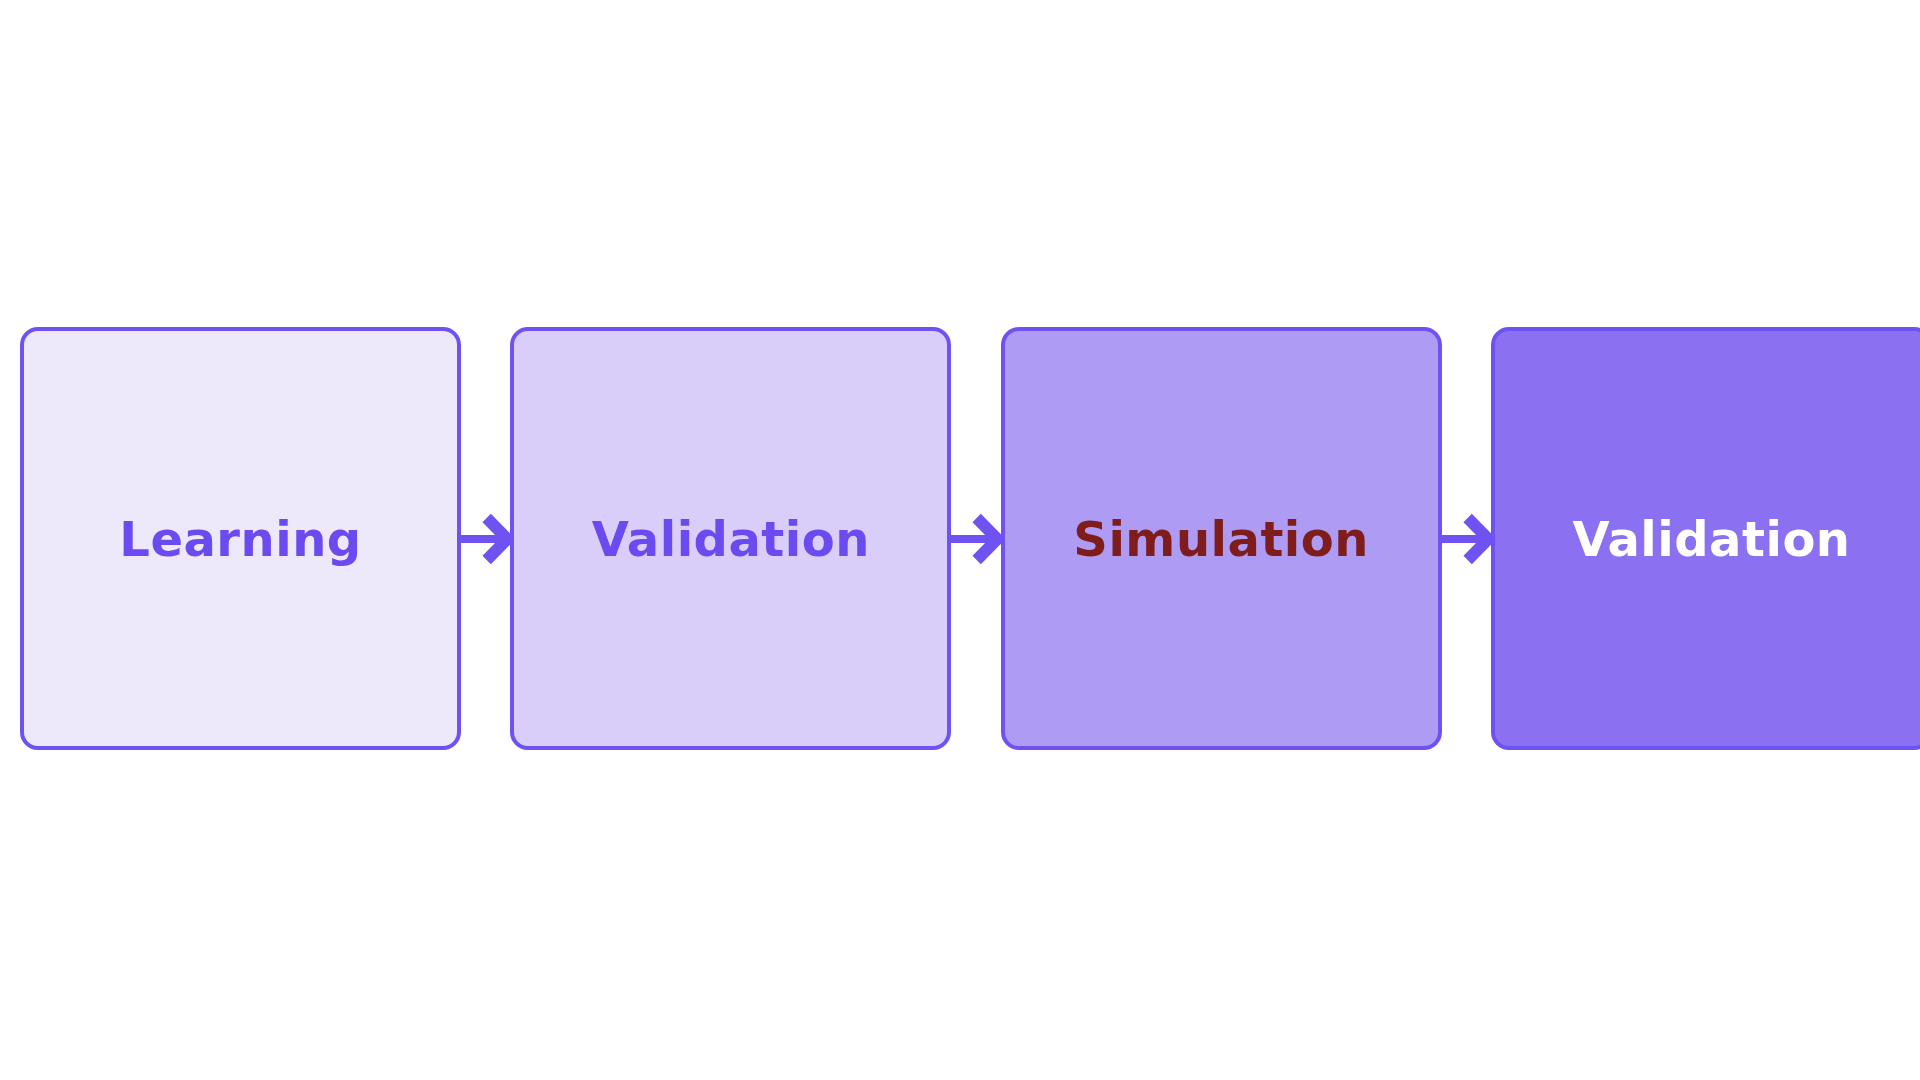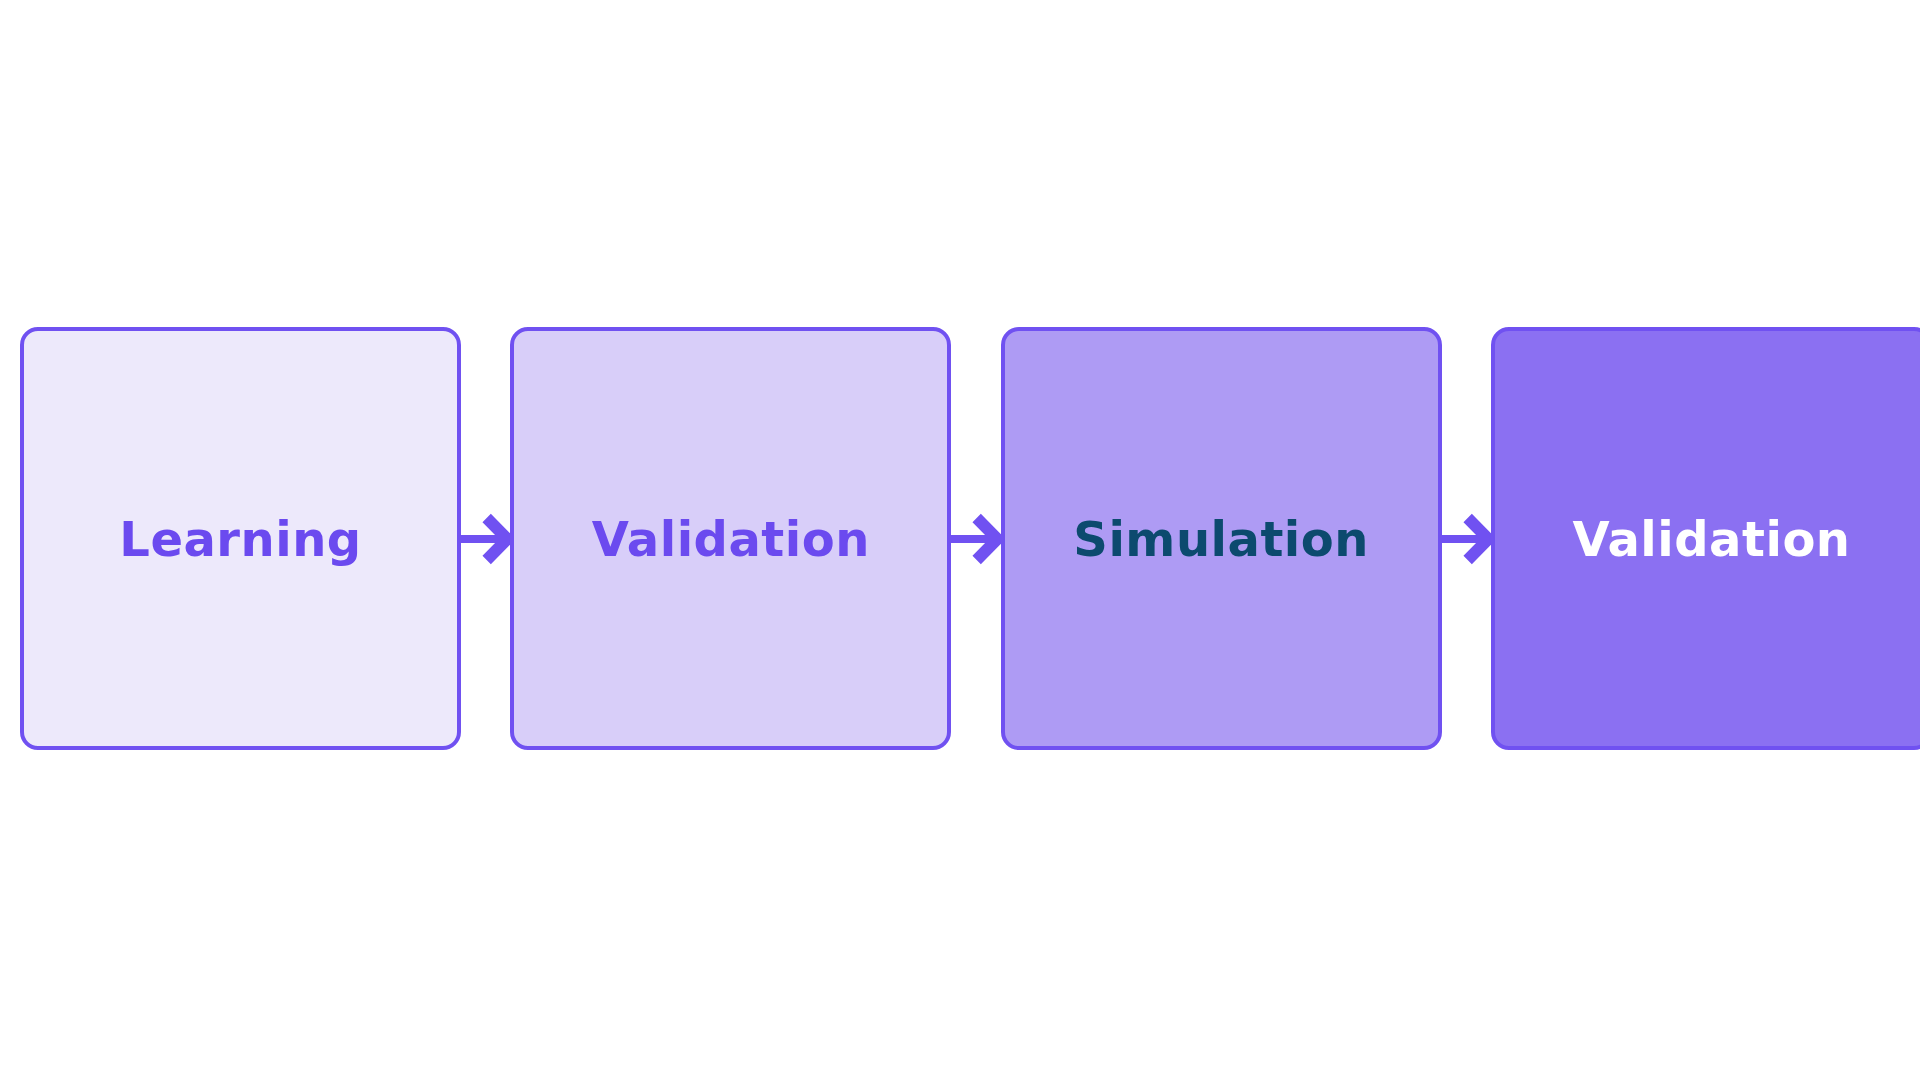--- a/index.html
+++ b/index.html
@@ -69,21 +69,21 @@
   </div>
 
   <div class="arrow">
     <svg viewBox="0 0 50 64" preserveAspectRatio="none" aria-hidden="true">
       <line x1="0" y1="32" x2="48" y2="32" stroke="currentColor" stroke-width="8"></line>
       <polyline points="26,11 47,32 26,53" fill="none" stroke="currentColor" stroke-width="12" stroke-linecap="butt" stroke-linejoin="miter"></polyline>
     </svg>
   </div>
 
   <div class="step" style="background-color: rgb(174, 155, 244);">
-    <span class="step-label" style="color: #0c4a6e;">Simulation</span>
+    <span class="step-label" style="color: #7f1d1d;">Simulation</span>
   </div>
 
   <div class="arrow">
     <svg viewBox="0 0 50 64" preserveAspectRatio="none" aria-hidden="true">
       <line x1="0" y1="32" x2="48" y2="32" stroke="currentColor" stroke-width="8"></line>
       <polyline points="26,11 47,32 26,53" fill="none" stroke="currentColor" stroke-width="12" stroke-linecap="butt" stroke-linejoin="miter"></polyline>
     </svg>
   </div>
 
   <div class="step" style="background-color: rgb(139, 112, 242);">

